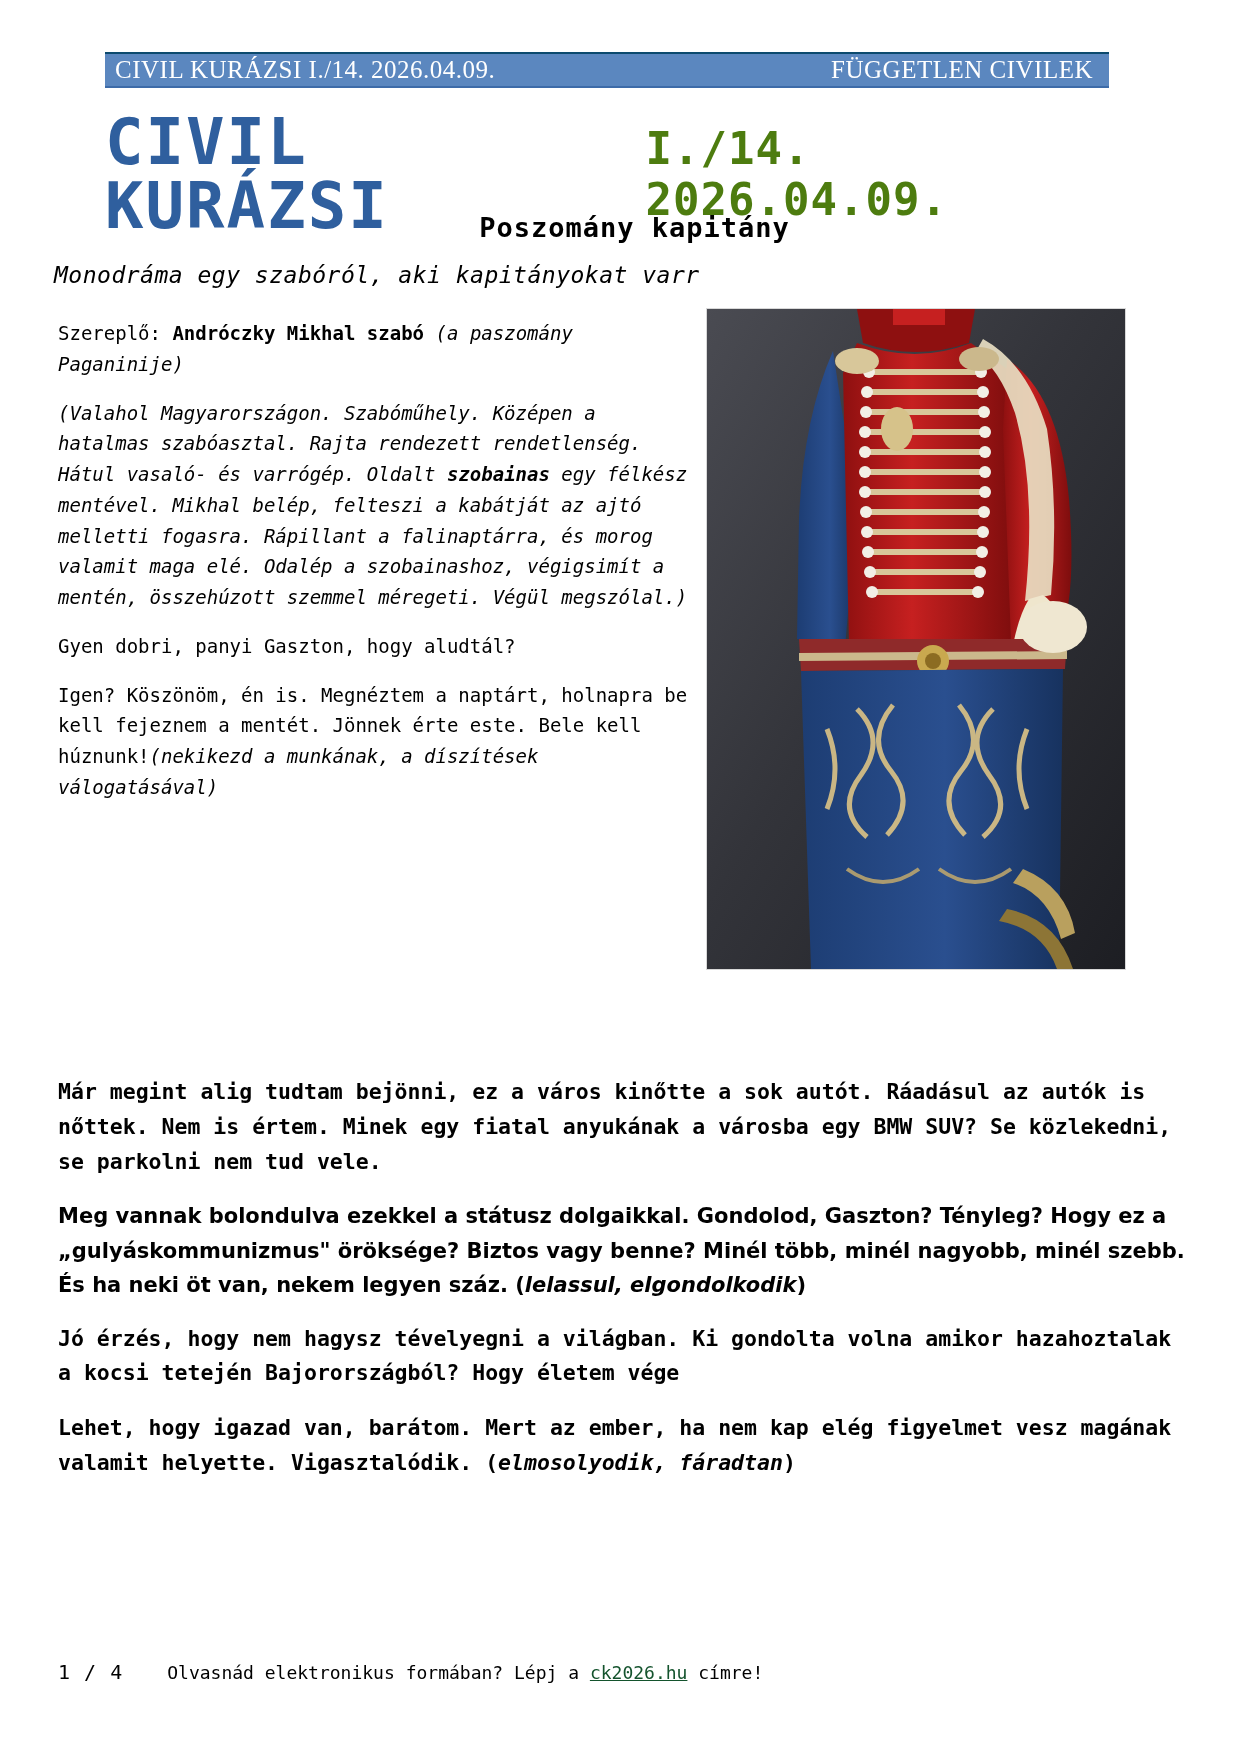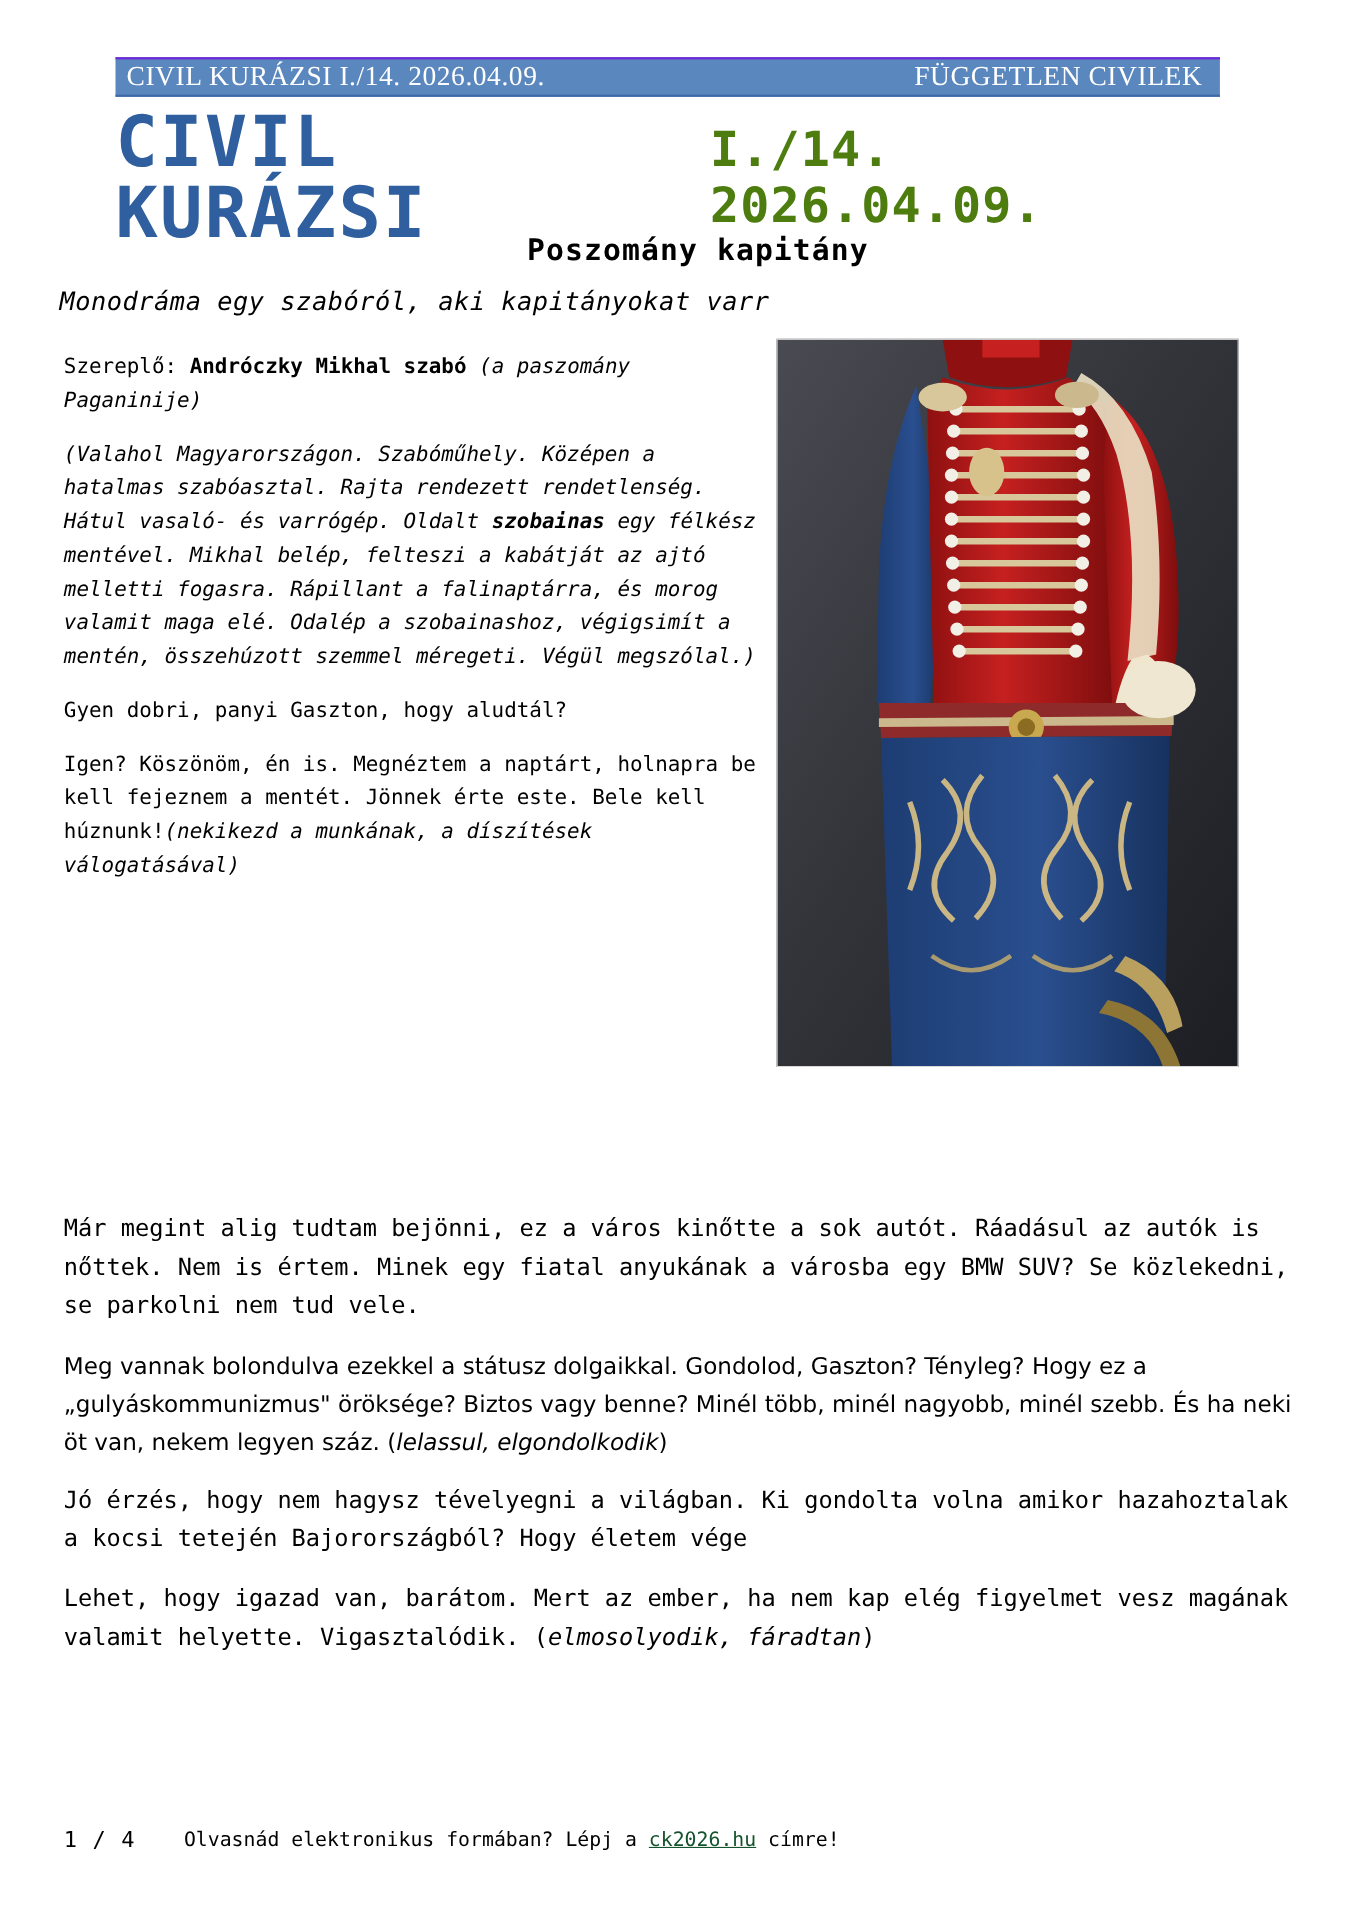--- a/index.html
+++ b/index.html
@@ -25,40 +25,40 @@
   }
 
   
   .header-bar {
     position: absolute;
     left: 105px;
     top: 52px;
     width: 1004px;
     height: 36px;
     background: #5b87bf;
-    border-top: 2px solid #6d28d9;
+    border-top: 2px solid #0c4a6e;
     border-bottom: 2px solid #3d6ba8;
     display: flex;
     align-items: center;
     justify-content: space-between;
     padding: 0 10px;
     box-sizing: border-box;
     font-family: "Liberation Serif", serif;
     font-size: 25px;
     color: #ffffff;
     letter-spacing: 0.5px;
   }
   .header-bar .left { white-space: nowrap; }
   .header-bar .right { white-space: nowrap; padding-right: 6px; }
 
   
   .masthead {
     position: absolute;
     left: 105px;
-    top: 98px;
+    top: 110px;
     width: 1004px;
     display: flex;
     align-items: baseline;
     gap: 47px;
   }
   .masthead .title {
     font-family: "DejaVu Sans Mono", monospace;
     font-weight: bold;
     font-size: 64px;
     color: #2f5f9e;
@@ -125,24 +125,25 @@
   .col-left .i { font-style: italic; }
 
   .stage-dir {
     font-style: italic;
   }
 
   
   .col-full {
     position: absolute;
     left: 58px;
-    top: 1101px;
+    top: 1075px;
     width: 1127px;
     font-size: 21.5px;
     line-height: 1.62;
+    font-weight: bold;
   }
   .col-full p { margin: 0 0 20px 0; }
   .col-full .i { font-style: italic; }
   .col-full .sans { font-family: "DejaVu Sans", sans-serif; font-size: 21px; }
 
   
   .footer {
     position: absolute;
     left: 58px;
     top: 1660px;

